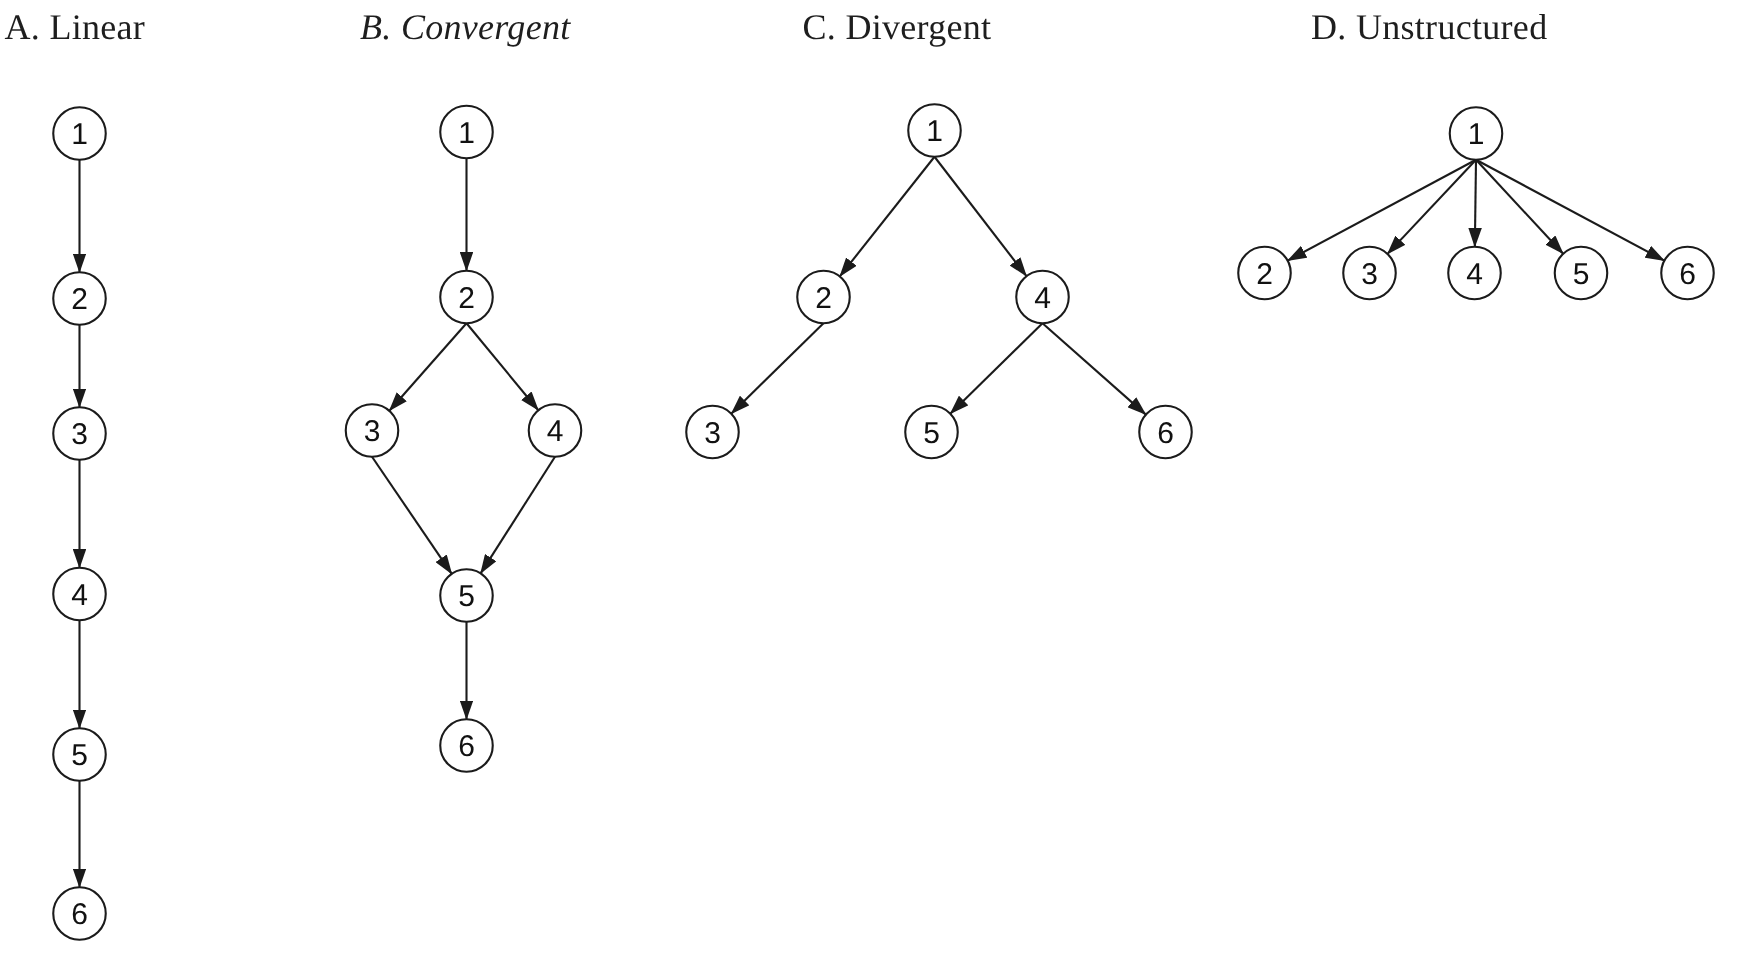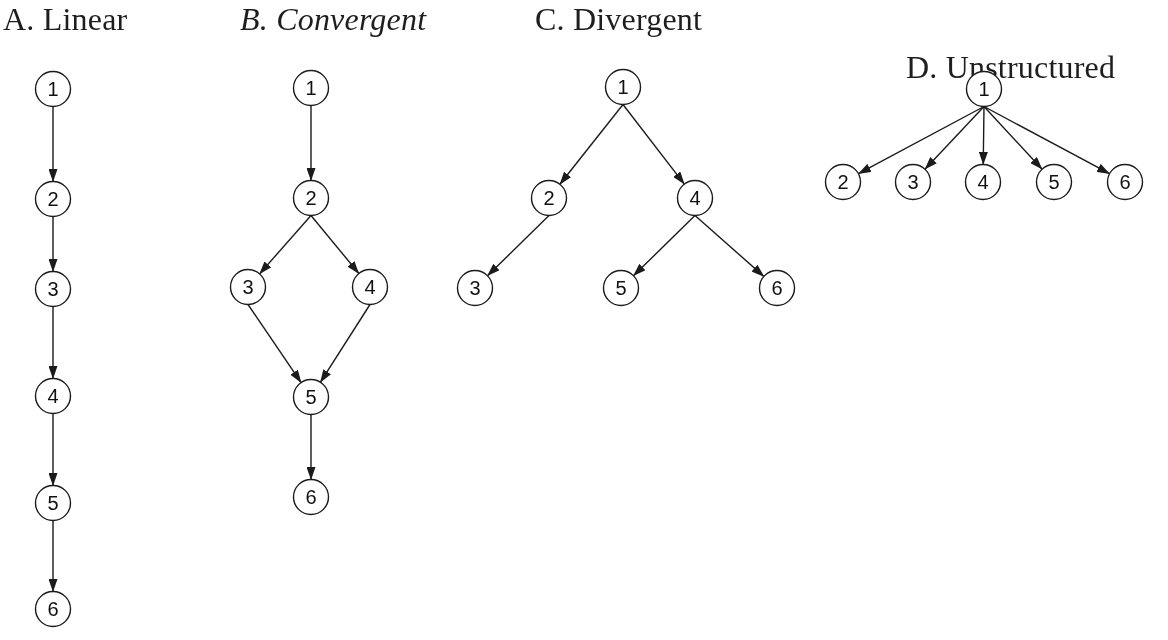--- a/index.html
+++ b/index.html
@@ -12,21 +12,21 @@
     width: 1168px;
     height: 640px;
     background: #ffffff;
     overflow: hidden;
     font-family: "Liberation Serif", serif;
   }
   .panel-title {
     position: absolute;
     top: 5px;
     font-family: "Liberation Serif", serif;
-    font-size: 32px;
+    font-size: 24px;
     line-height: 28px;
     color: #1e1e1e;
     letter-spacing: 0.2px;
     white-space: nowrap;
   }
   svg.graph-canvas {
     position: absolute;
     left: 0;
     top: 0;
     width: 1168px;
@@ -43,21 +43,21 @@
     text-anchor: middle;
   }
 </style>
 </head>
 <body>
 
 <div class="stage">
   <div class="panel-title" style="left: 3px;">A. Linear</div>
   <div class="panel-title" style="left: 240px; font-style: italic;">B. Convergent</div>
   <div class="panel-title" style="left: 535px; font-family: Liberation Serif, serif;">C. Divergent</div>
-  <div class="panel-title" style="left: 906px; margin-top: 48px;">D. Unstructured</div>
+  <div class="panel-title" style="left: 874px;">D. Unstructured</div>
   <svg class="graph-canvas" viewBox="0 0 1168 640">
       <defs>
         <marker id="arrowhead" viewBox="0 0 14 9" refX="12.5" refY="4.5" markerWidth="14" markerHeight="9" orient="auto" markerUnits="userSpaceOnUse">
           <path d="M0,0 L13,4.5 L0,9 z" fill="#1b1b1b"></path>
         </marker>
       </defs>
       <g>
         <line x1="53" y1="106.5" x2="53" y2="181.5" stroke="#1b1b1b" stroke-width="1.4" marker-end="url(#arrowhead)" class="edge-line"></line>
         <line x1="53" y1="216.5" x2="53" y2="271.5" stroke="#1b1b1b" stroke-width="1.4" marker-end="url(#arrowhead)" class="edge-line"></line>
         <line x1="53" y1="306.5" x2="53" y2="378.5" stroke="#1b1b1b" stroke-width="1.4" marker-end="url(#arrowhead)" class="edge-line"></line>

